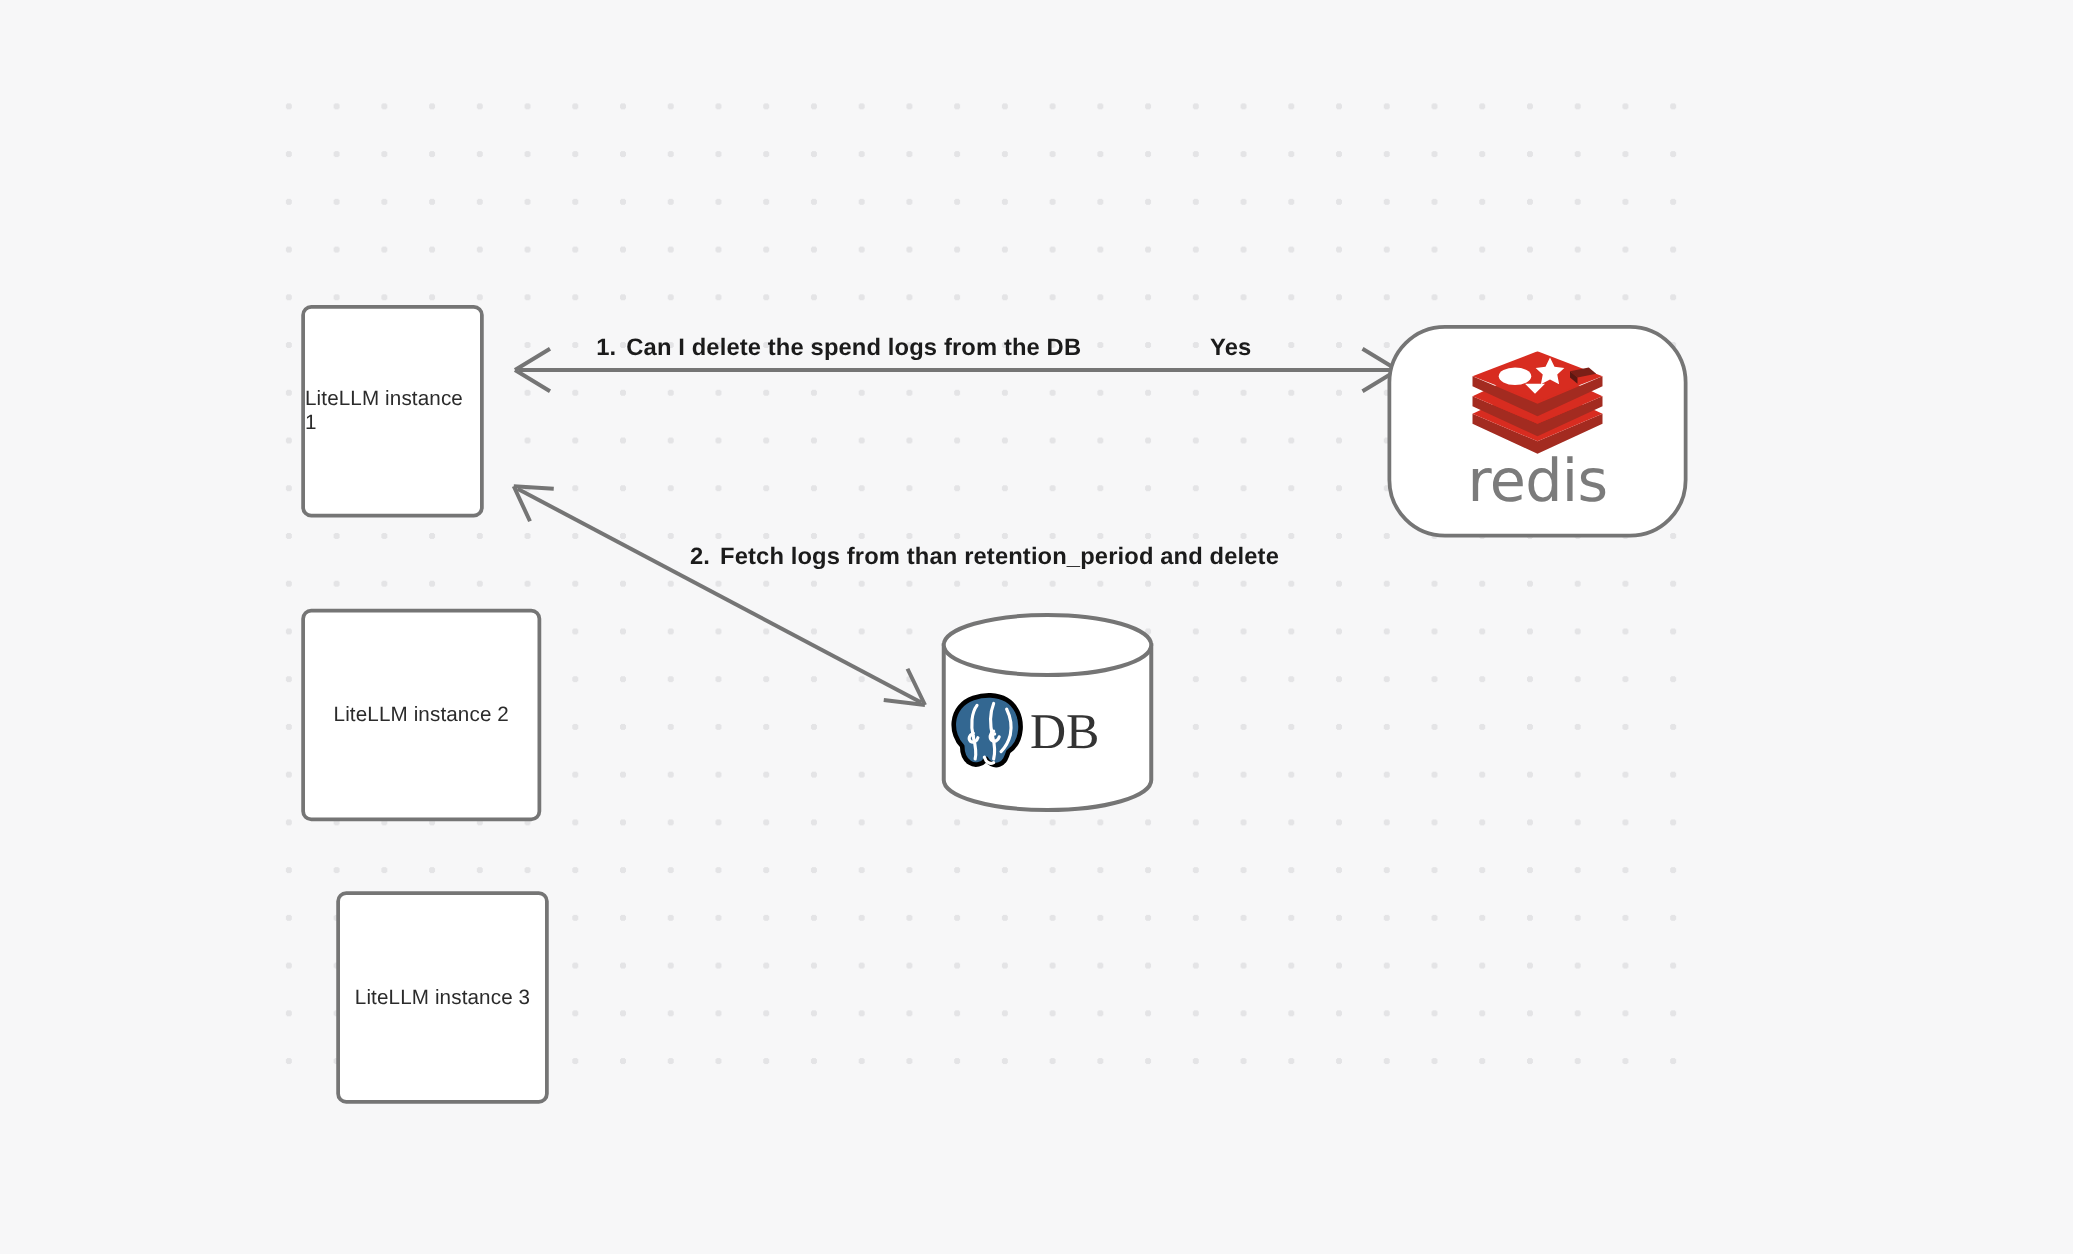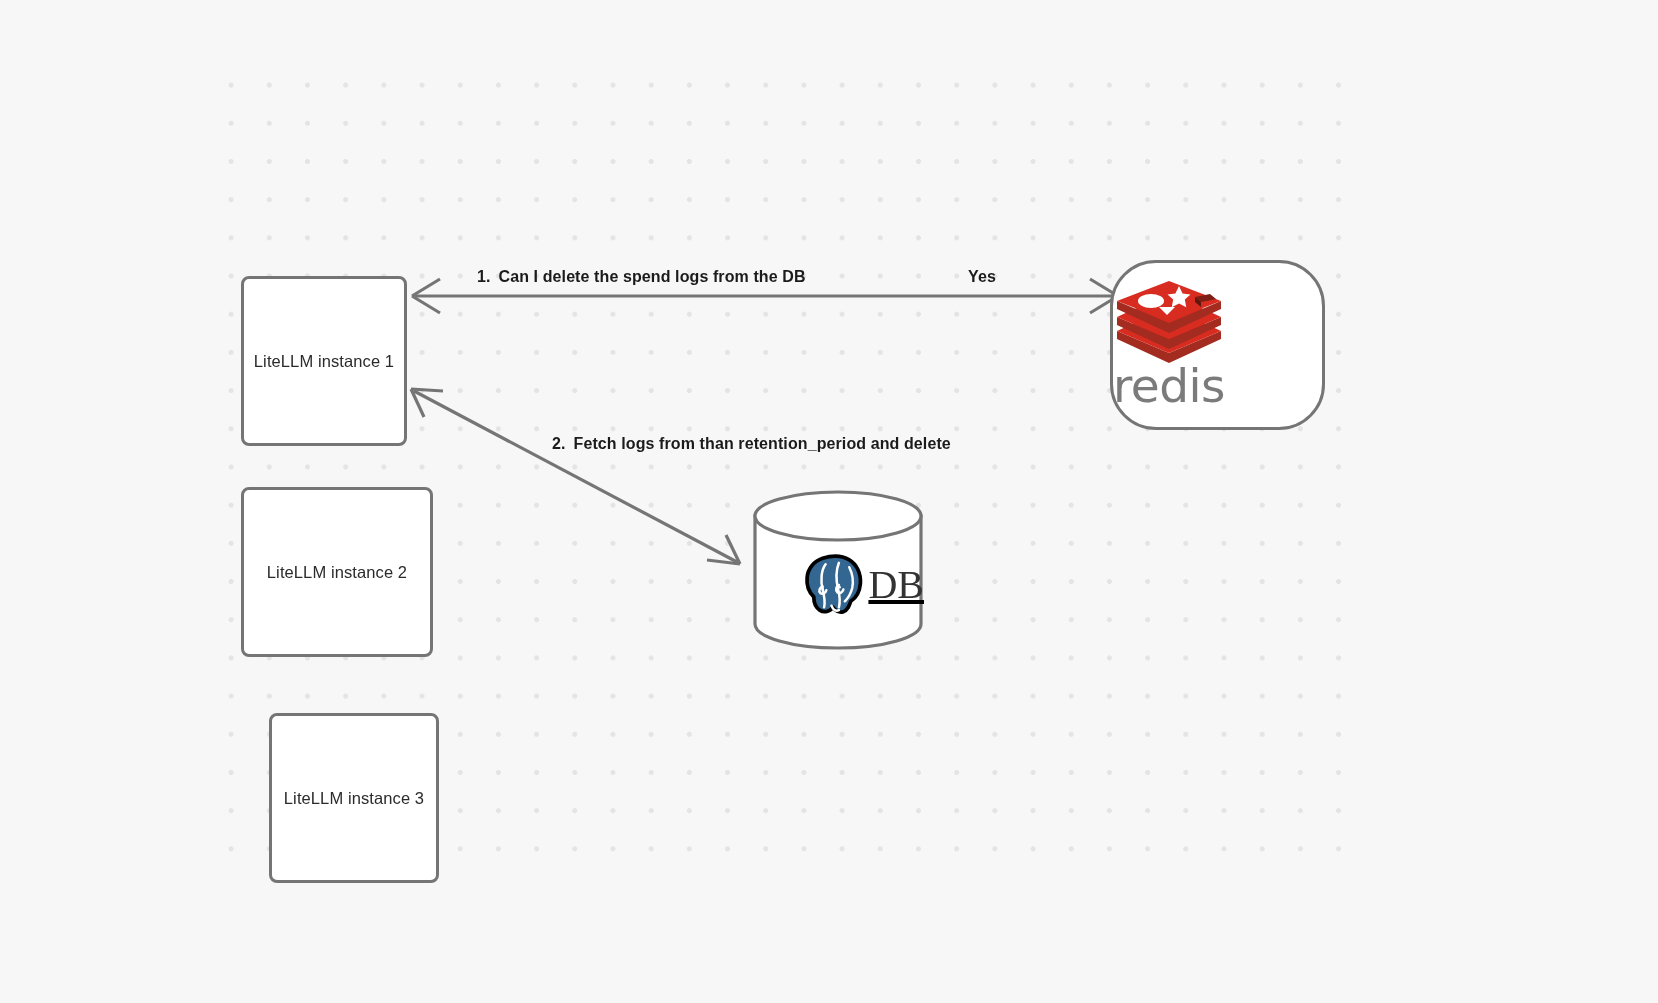--- a/index.html
+++ b/index.html
@@ -48,37 +48,38 @@
     align-items: center;
     justify-content: center;
     box-sizing: border-box;
   }
   .node-box .node-label {
     font-size: 16.5px;
     color: #2b2b2b;
     font-family: "Liberation Sans", sans-serif;
     letter-spacing: 0.1px;
   }
-  #node-litellm-1 { left: 241px; top: 276px; width: 166px; height: 170px; align-items: center; }
+  #node-litellm-1 { left: 241px; top: 244px; width: 146px; height: 170px; align-items: center; }
   #node-litellm-2 { left: 241px; top: 487px; width: 192px; height: 170px; }
   #node-litellm-3 { left: 241px; top: 713px; width: 170px; height: 170px; margin-left: 28px; }
 
   
   #node-redis {
     position: absolute;
     left: 1110px;
     top: 260px;
-    width: 215px;
+    width: 240px;
     height: 170px;
     background: #ffffff;
     border: 3px solid #757575;
     border-radius: 46px;
     box-sizing: border-box;
     display: flex;
     flex-direction: column;
+    align-items: center;
     justify-content: center;
   }
   #redis-logo-mark { display: block; }
   #redis-wordmark {
     font-size: 47px;
     color: #7b7b7b;
     font-family: "DejaVu Sans", sans-serif;
     letter-spacing: -0.5px;
     line-height: 1;
     margin-top: -3px;
@@ -94,36 +95,35 @@
   }
   #db-cyl-svg { position: absolute; left: 0; top: 0; }
   #db-inner {
     position: absolute;
     left: 0;
     top: 52px;
     width: 172px;
     height: 86px;
     display: flex;
     align-items: center;
-    justify-content: flex-end;
-    text-decoration: underline;
+    justify-content: flex-start;
   }
   #db-label {
     font-size: 40px;
     color: #333333;
     font-family: "Liberation Serif", serif;
     font-weight: 400;
     line-height: 1;
     margin-left: -2px;
   }
 
   
   .edge-label {
     position: absolute;
-    font-size: 16px;
+    font-size: 19px;
     font-weight: bold;
     color: #1b1b1b;
     white-space: nowrap;
     font-family: "Liberation Sans", sans-serif;
     letter-spacing: 0.1px;
   }
   #label-step-1 { left: 477px; top: 268px; }
   #label-step-1 .step-num { margin-right: 8px; }
   #label-yes { left: 968px; top: 268px; }
   #label-step-2 { left: 552px; top: 435px; }

